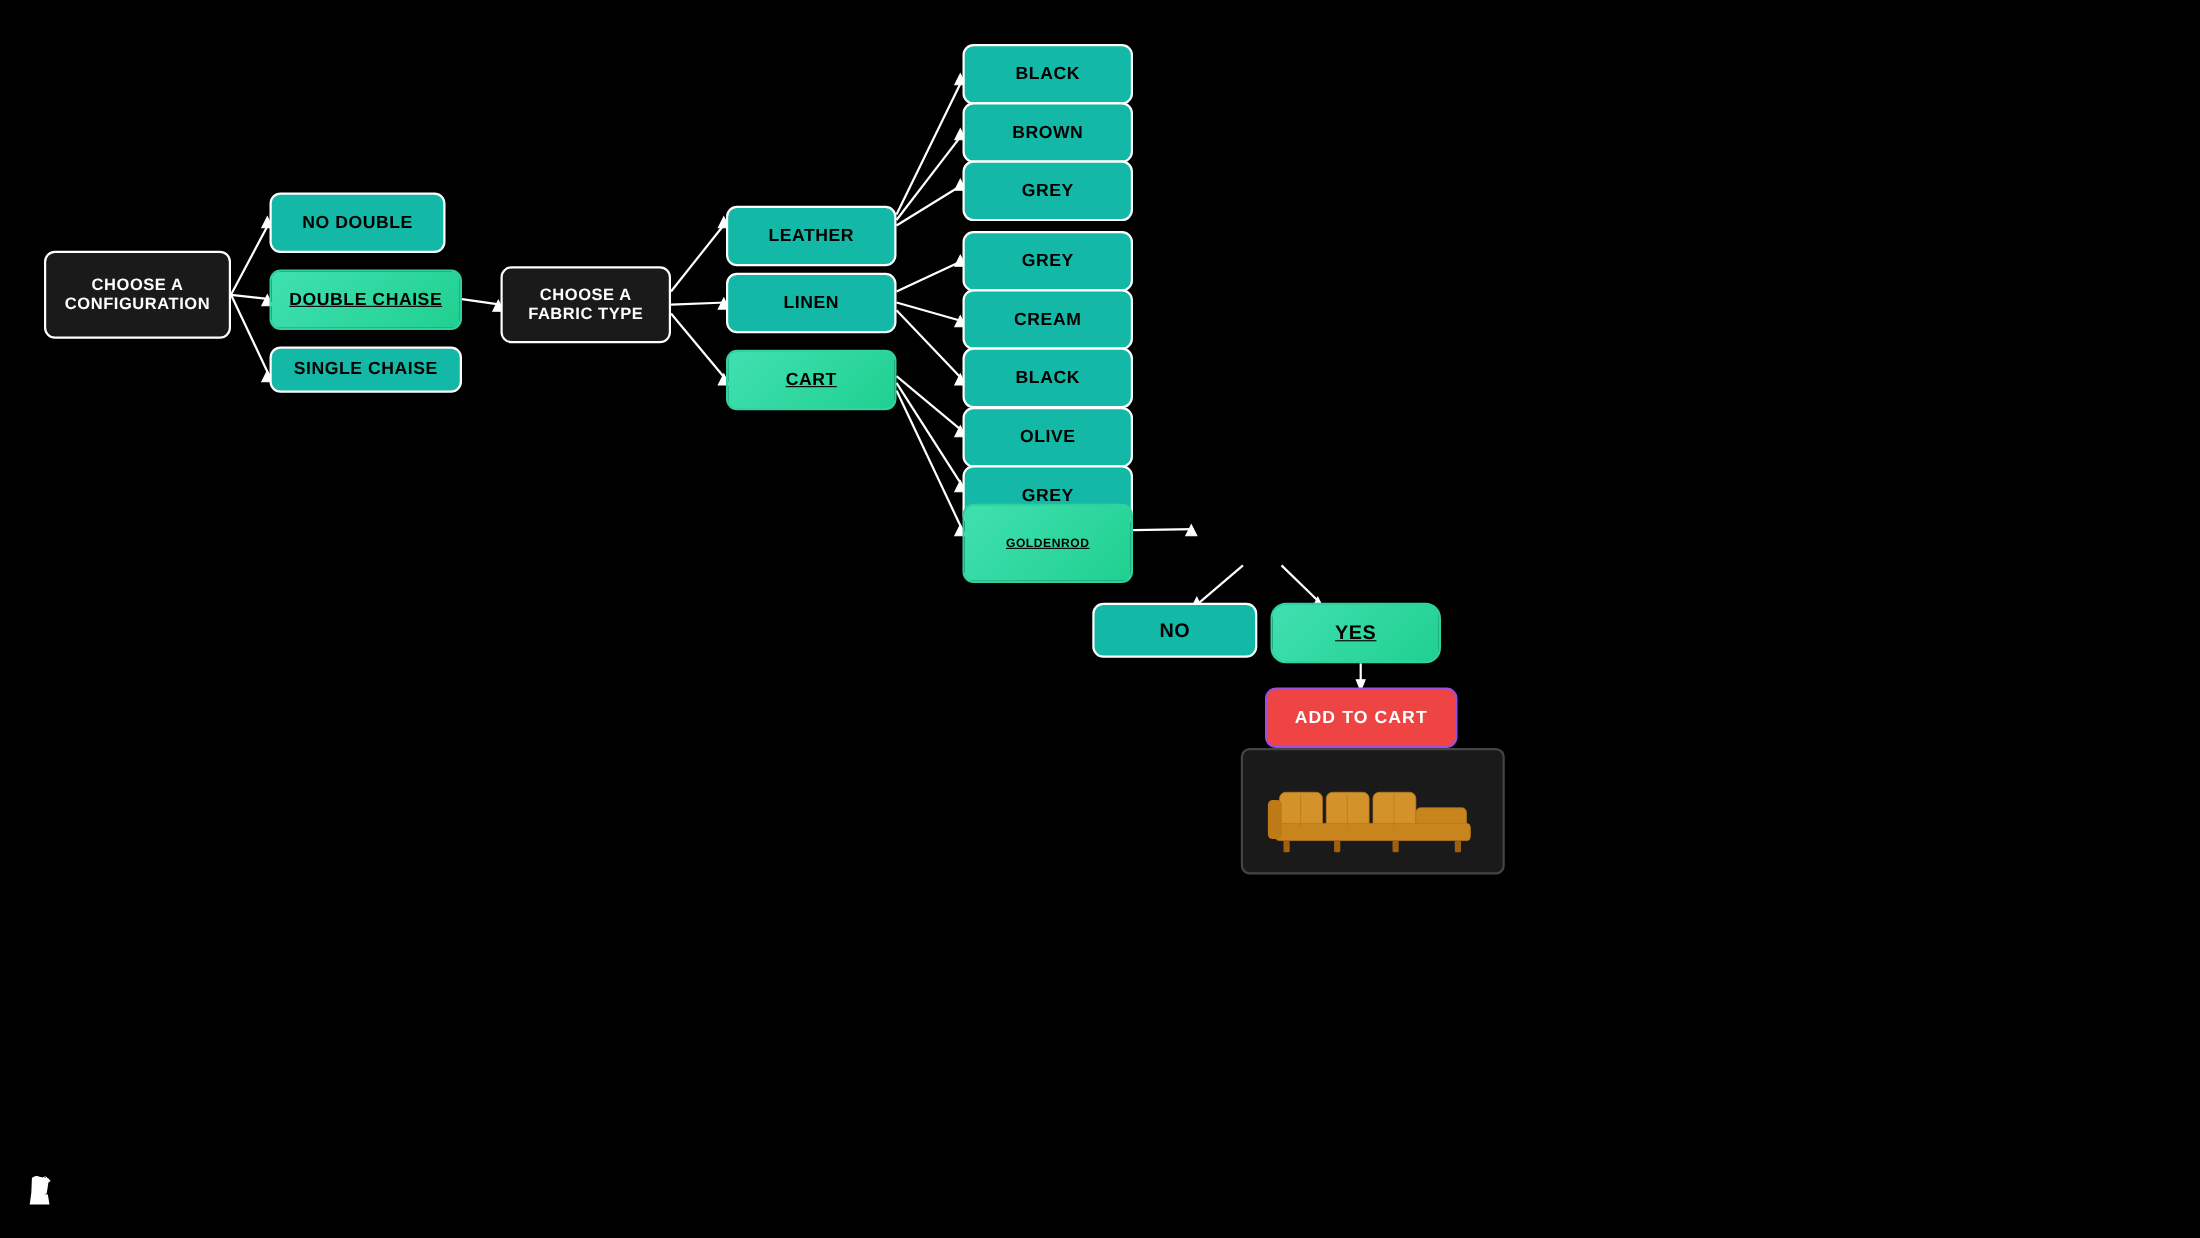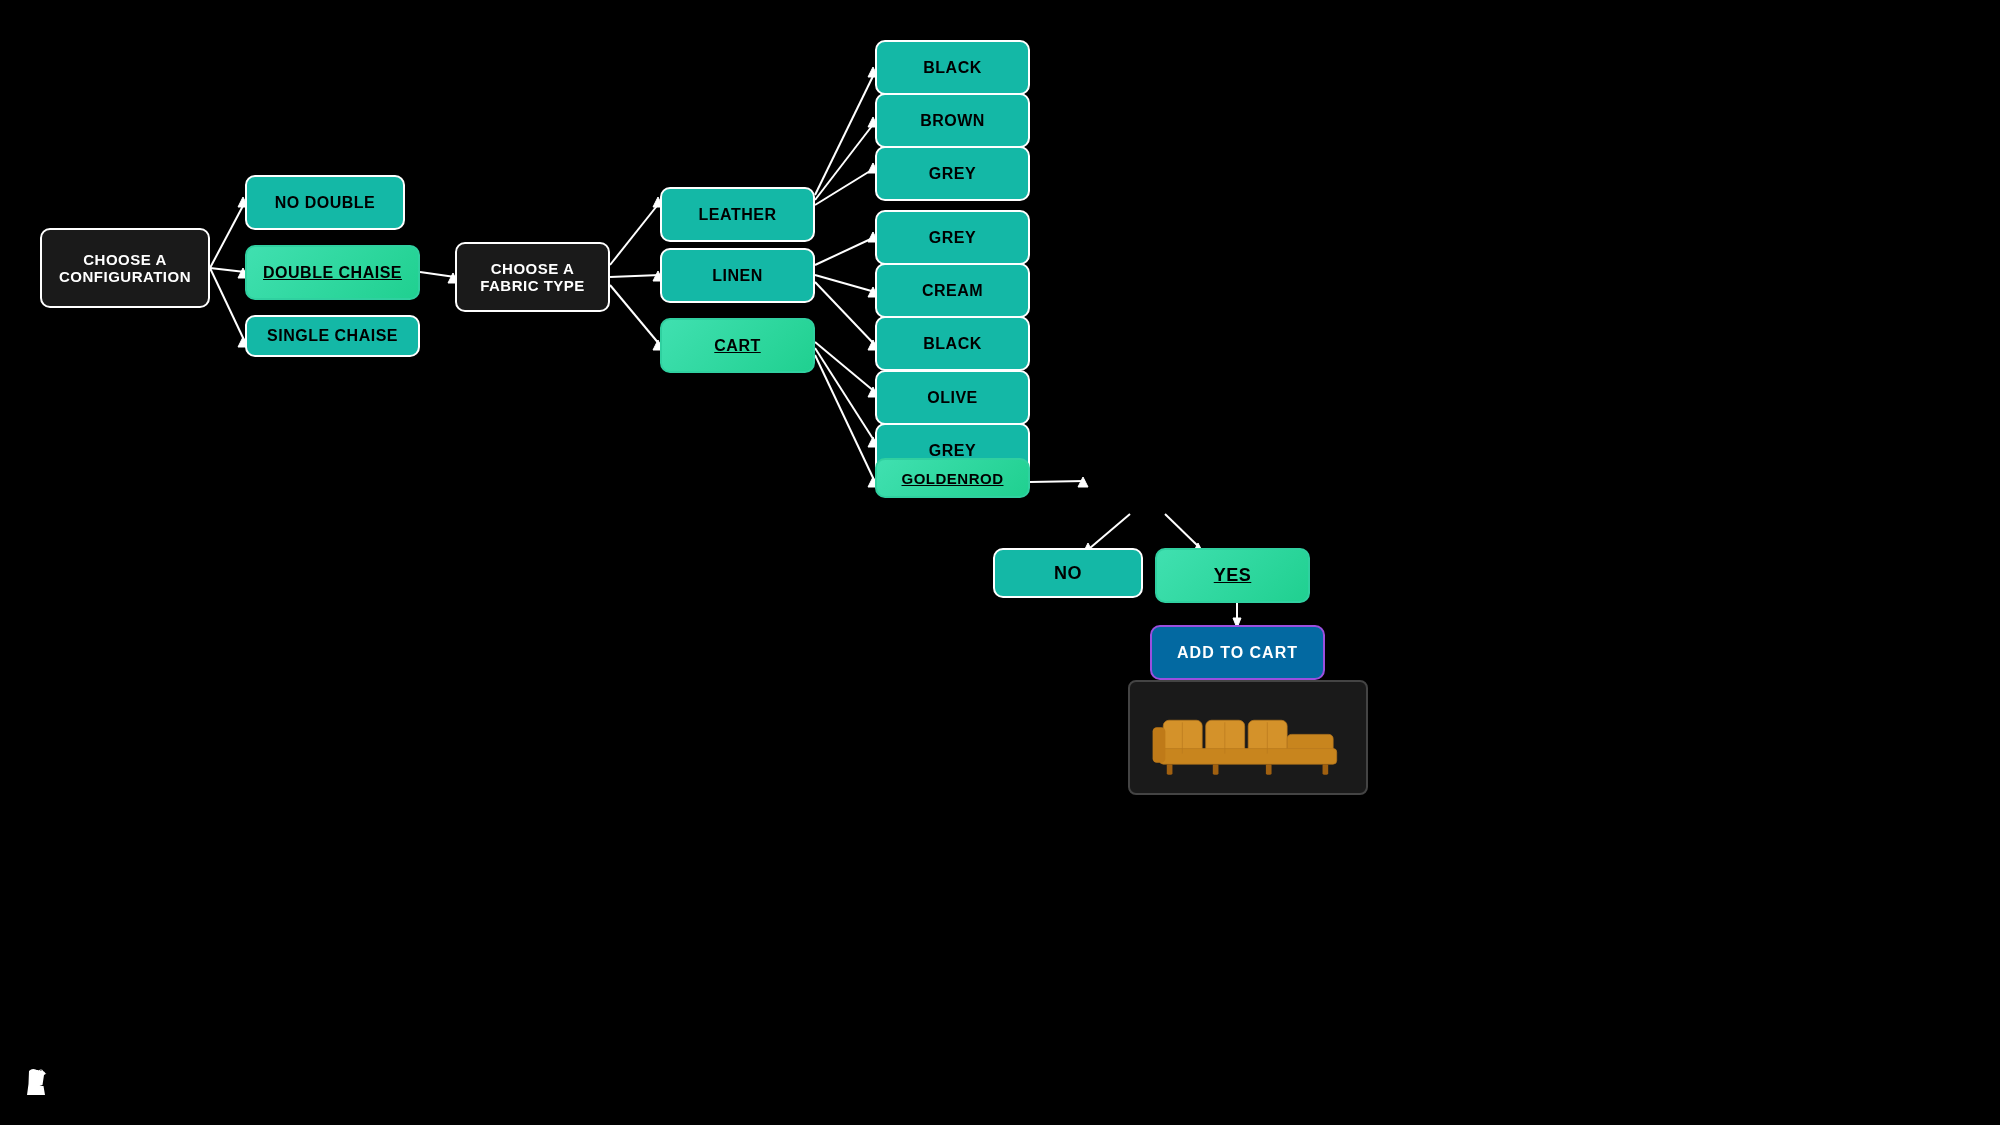--- a/index.html
+++ b/index.html
@@ -44,21 +44,21 @@
     }
 
     .node-teal {
       background: linear-gradient(135deg, #40e0b0, #20d090);
       color: #000;
       border: 2px solid #30d0a0;
       text-decoration: underline;
     }
 
     .node-purple {
-      background: #0369a1;
+      background: #ef4444;
       color: #fff;
       border: 2px solid #9b4fdf;
     }
 
     svg.lines {
       position: absolute;
       top: 0; left: 0;
       width: 2000px;
       height: 1125px;
       pointer-events: none;
@@ -195,26 +195,26 @@
   <div class="node node-default" style="left:875px; top:210px; width:155px; height:55px; font-size:16px;">GREY</div>
 
   <div class="node node-default" style="left:875px; top:263px; width:155px; height:55px; font-size:16px;">CREAM</div>
 
   <div class="node node-default" style="left:875px; top:316px; width:155px; height:55px; font-size:16px;">BLACK</div>
 
   <div class="node node-default" style="left:875px; top:370px; width:155px; height:55px; font-size:16px;">OLIVE</div>
 
   <div class="node node-default" style="left:875px; top:423px; width:155px; height:55px; font-size:16px;">GREY</div>
 
-  <div class="node node-teal" style="left:875px; top:458px; width:155px; height:40px; font-size:15px;">GOLDENROD</div>
+  <div class="node node-teal" style="left:875px; top:458px; width:155px; height:72px; font-size:11px;">GOLDENROD</div>
 
 
   <div class="node node-default" style="left:993px; top:548px; width:150px; height:50px; font-size:18px;">NO</div>
 
-  <div class="node node-teal" style="left:1155px; top:548px; width:155px; height:55px; font-size:18px;">YES</div>
+  <div class="node node-teal" style="left:1155px; top:548px; width:155px; height:55px; font-size:18px;border-radius:14px;">YES</div>
 
   <div class="node node-purple" style="left:1150px; top:625px; width:175px; height:55px; font-size:16px; letter-spacing:1px;">ADD TO CART</div>
 
   <div class="sofa-container" style="left:1128px; top:680px; width:240px; height:115px;">
     <svg class="sofa-svg" viewBox="0 0 300 120">
 
       <rect x="30" y="35" width="55" height="50" rx="8" fill="#d4922a" stroke="#b8791e" stroke-width="1"></rect>
       <rect x="90" y="35" width="55" height="50" rx="8" fill="#d4922a" stroke="#b8791e" stroke-width="1"></rect>
       <rect x="150" y="35" width="55" height="50" rx="8" fill="#d4922a" stroke="#b8791e" stroke-width="1"></rect>
 

